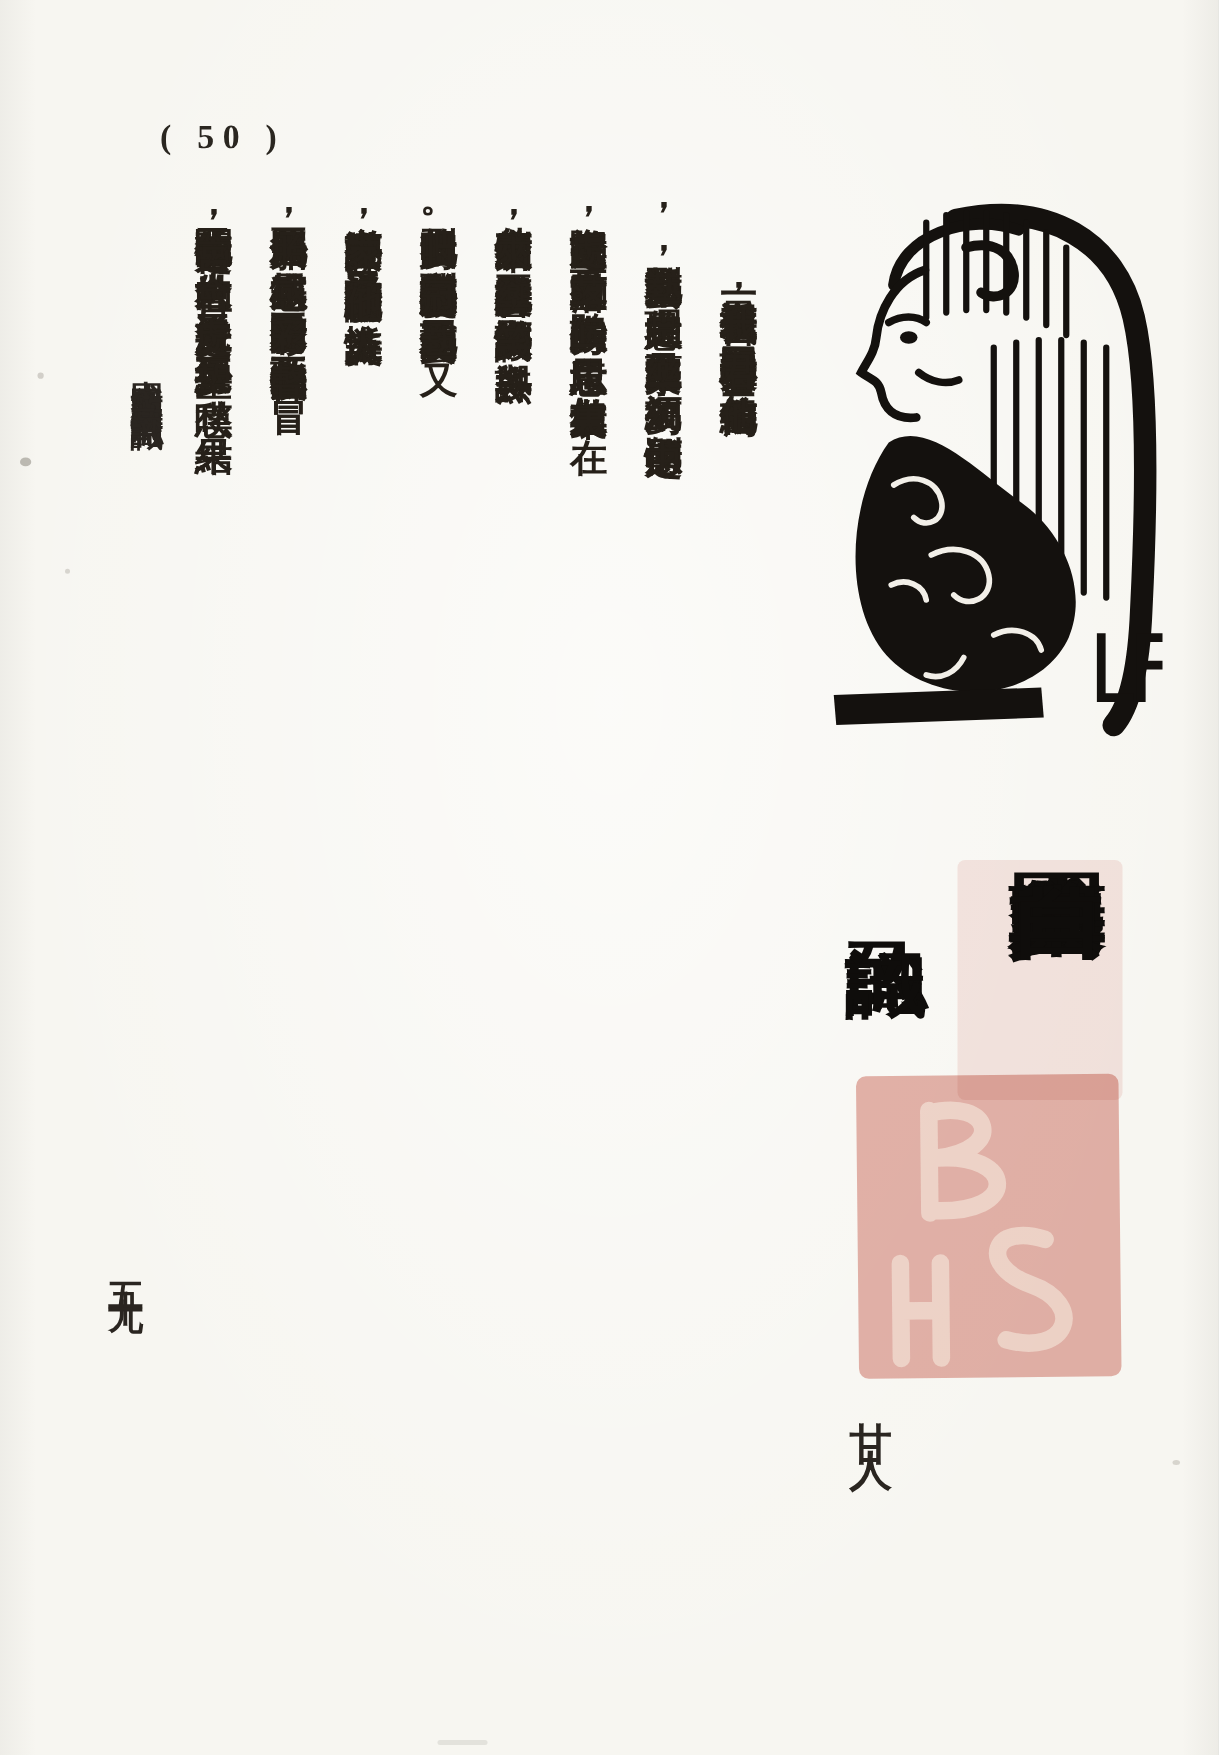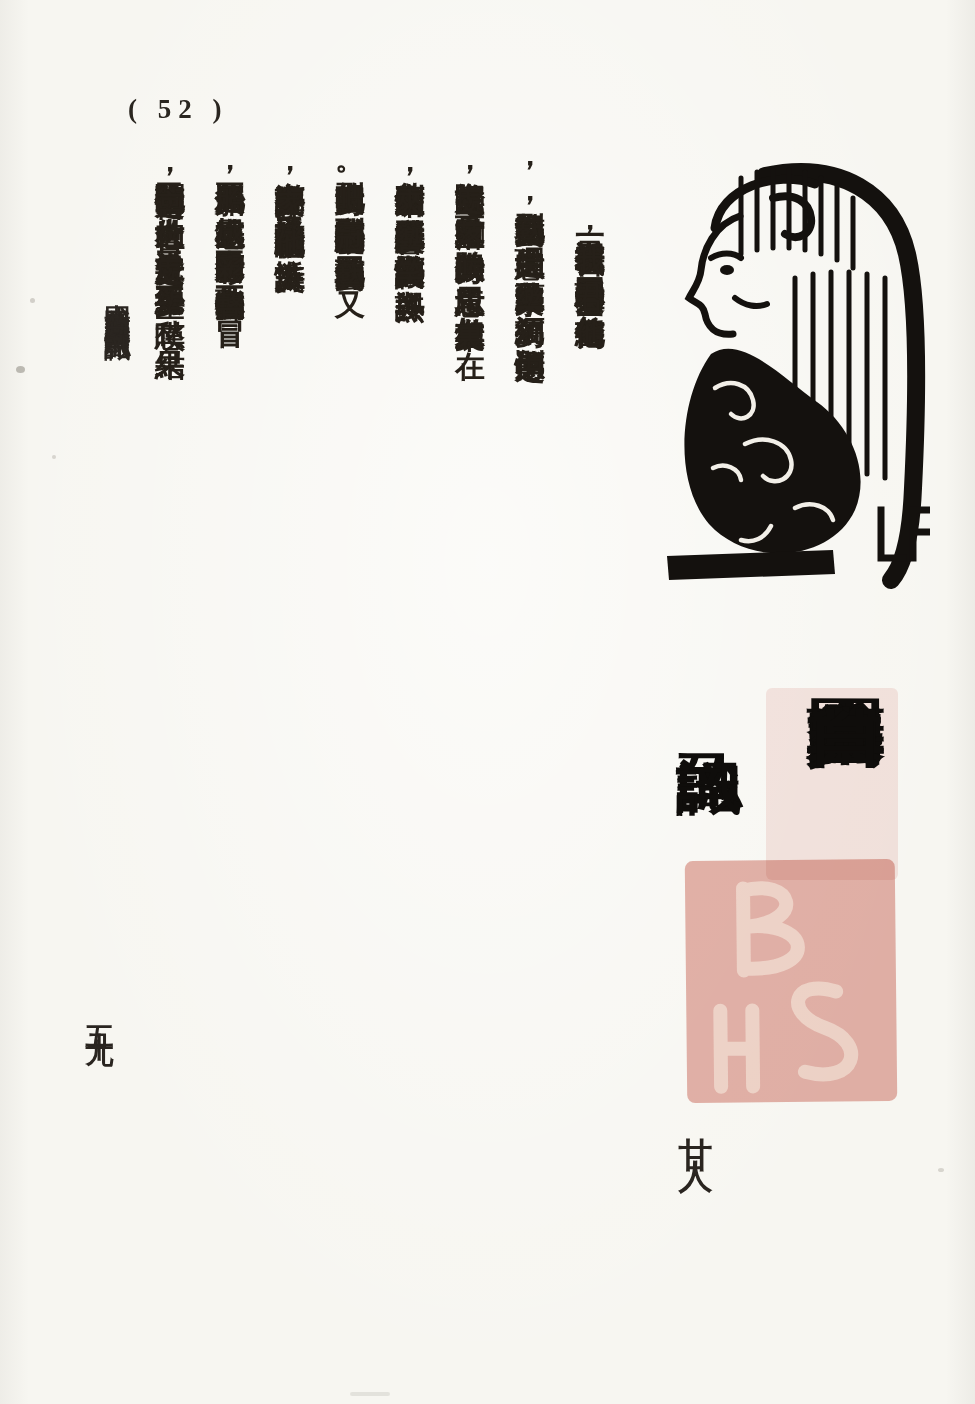--- a/index.html
+++ b/index.html
@@ -93,21 +93,21 @@
   .speck.s2{left:30px;top:298px;width:5px;height:5px;opacity:.35;}
   .speck.s3{left:52px;top:455px;width:4px;height:4px;opacity:.3;}
   .speck.s4{left:938px;top:1168px;width:6px;height:4px;opacity:.3;}
   .speck.s5{left:350px;top:1392px;width:40px;height:4px;opacity:.18;border-radius:2px;}
 </style>
 </head>
 <body>
 
 <div class="page">
 
-  <div class="folio-top">( 52 )</div>
+  <div class="folio-top">( 50 )</div>
 
   <div class="seal" style="background:rgba(201,92,75,.45);">
     <svg width="210" height="242" viewBox="0 0 210 242">
       <g fill="none" stroke="rgba(252,236,229,.65)" stroke-width="14" stroke-linecap="round">
         <path d="M58,28 L58,110 M58,30 C108,18 120,60 64,66 C126,62 132,112 60,108"></path>
         <path d="M150,132 C108,118 96,152 138,168 C182,184 168,226 118,212"></path>
         <path d="M34,150 L34,226 M34,188 L66,188 M66,150 L66,226"></path>
       </g>
     </svg>
   </div>

